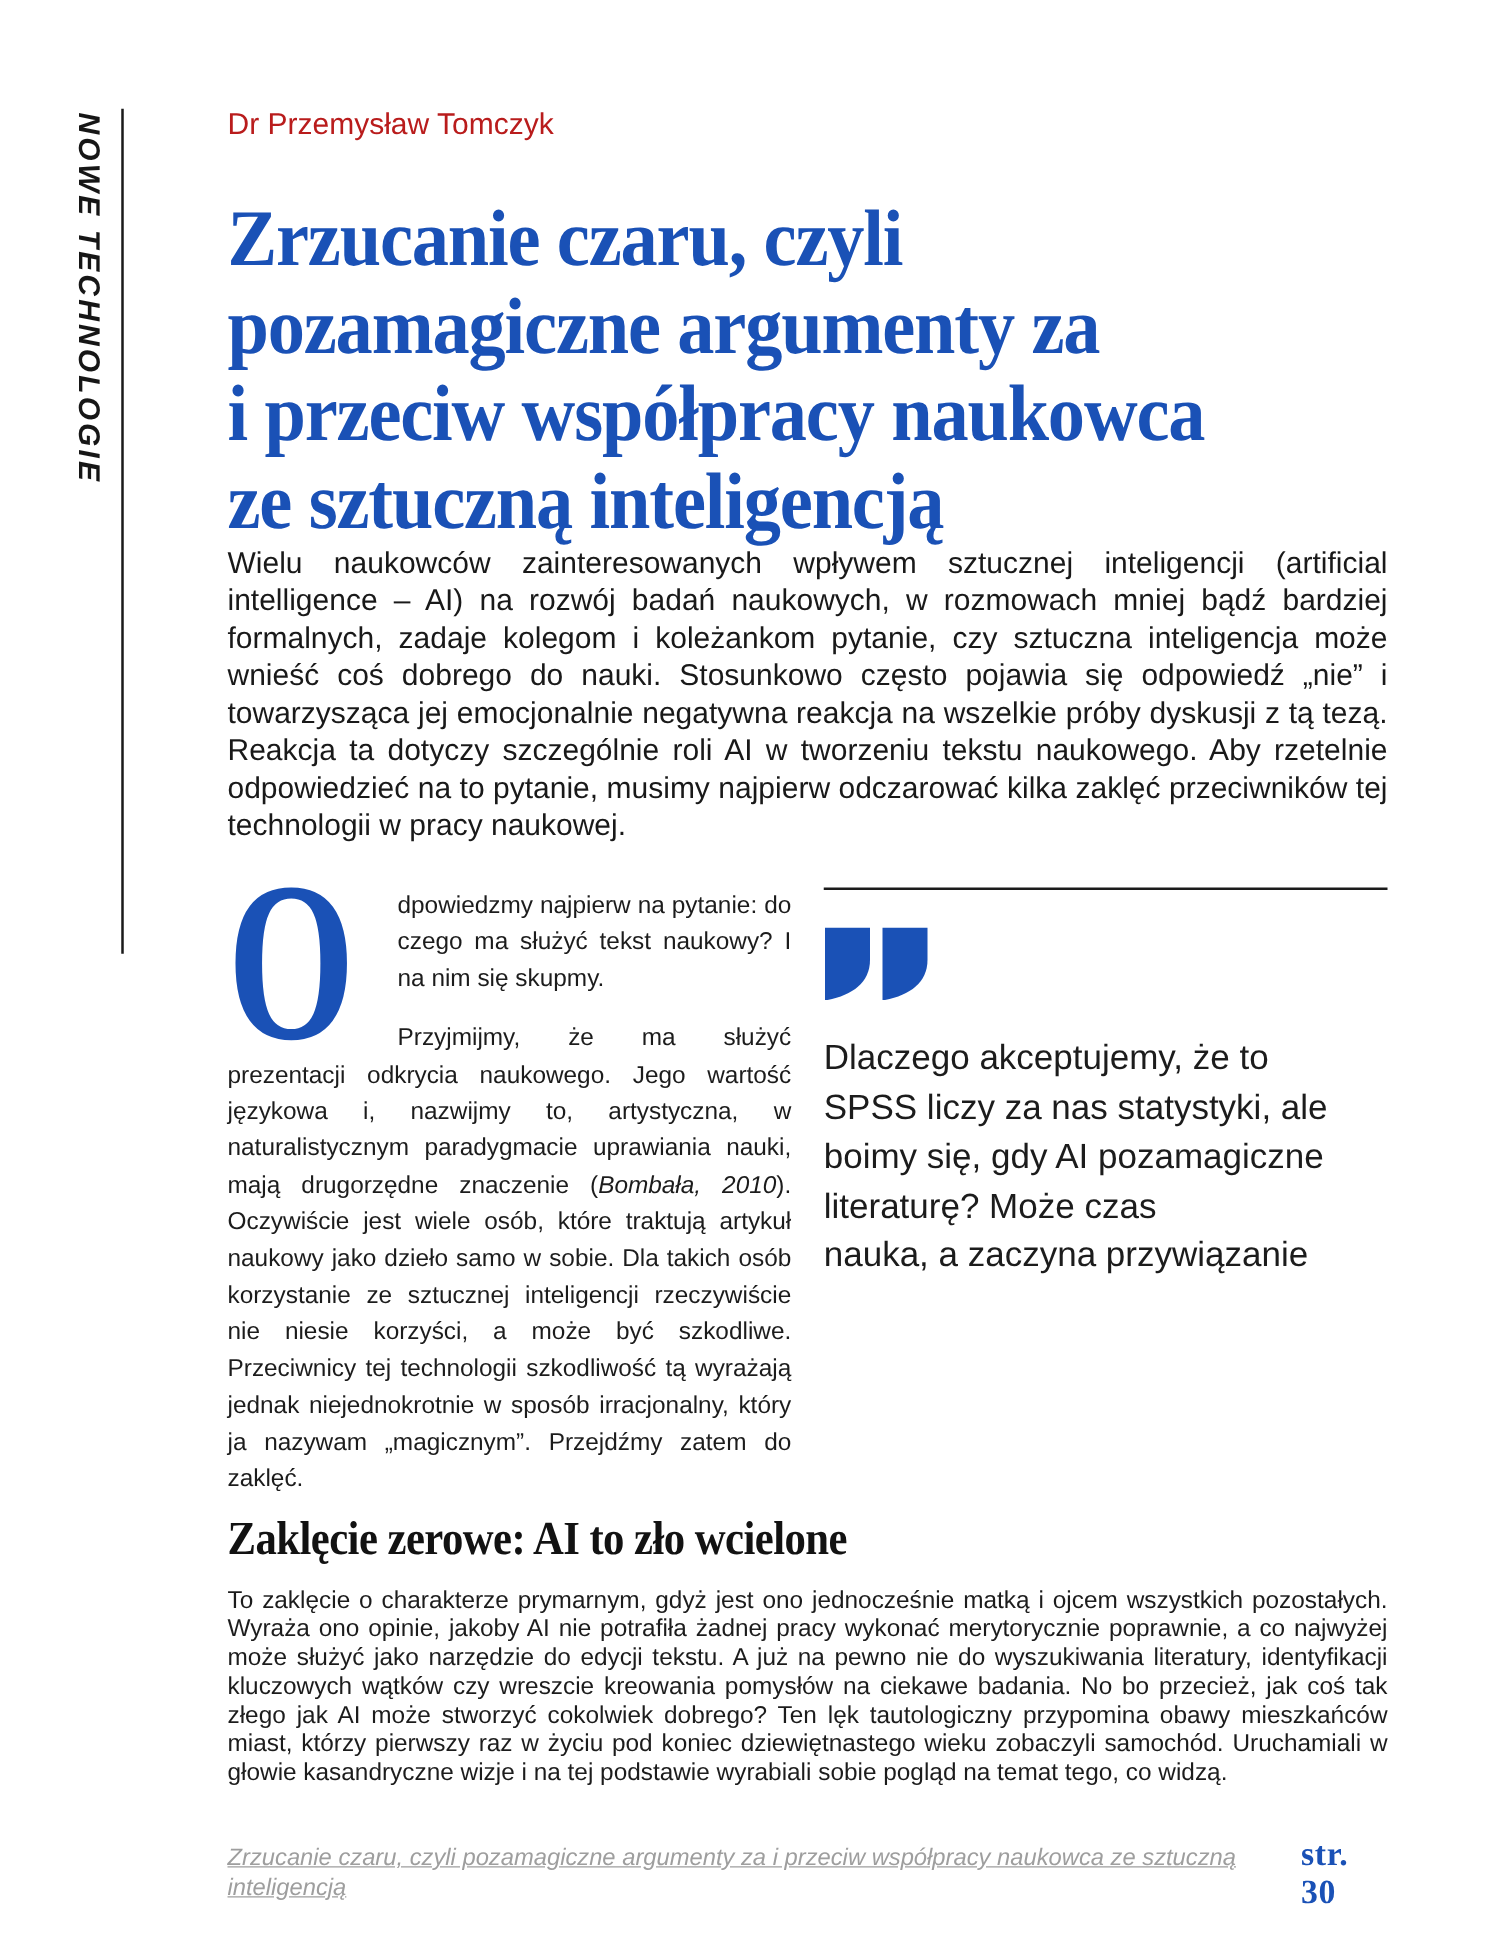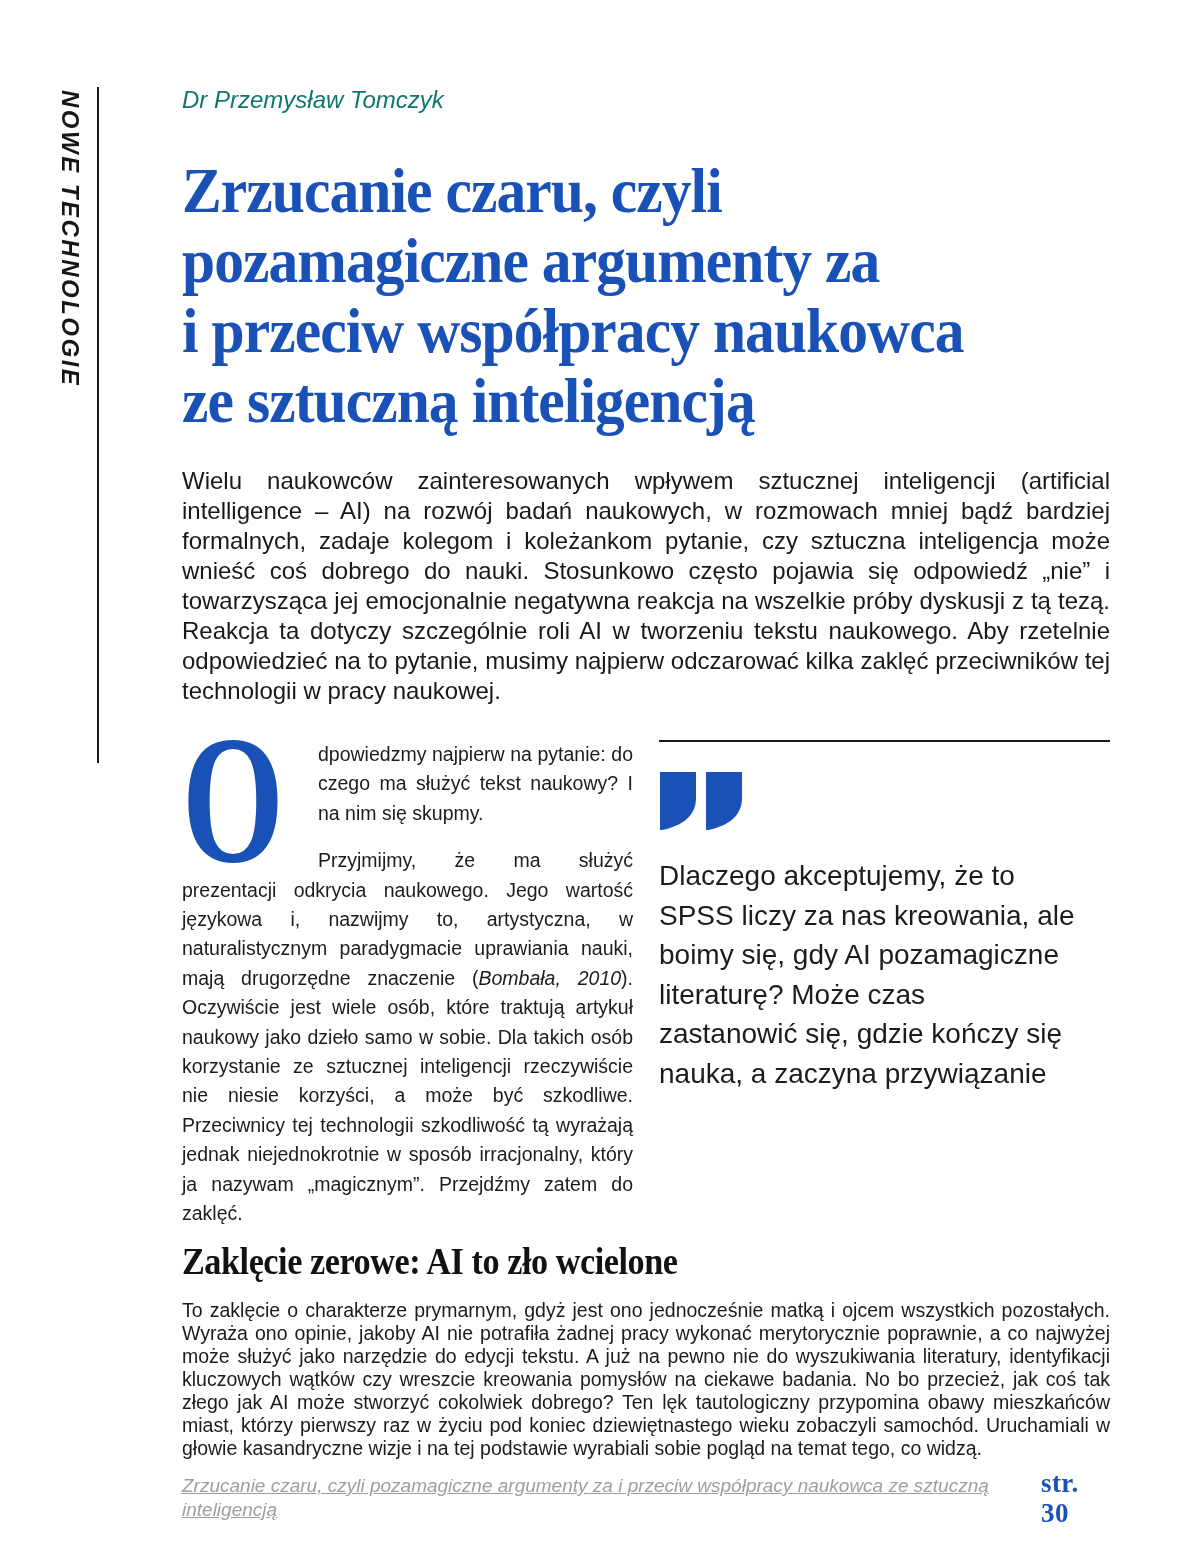--- a/index.html
+++ b/index.html
@@ -18,22 +18,22 @@
     position:absolute;left:56px;top:90px;
     writing-mode:vertical-rl;
     font:italic 700 24px/28px "Liberation Sans", sans-serif;
     letter-spacing:2.5px;color:#161616;white-space:nowrap;
   }
   .rail-line{
     position:absolute;left:97px;top:87px;width:2px;height:676px;background:#1a1a1a;
   }
   
   .main{position:absolute;left:182px;top:86px;width:928px;}
-  .author{font-size:24px;line-height:28px;color:#0f766e;margin-bottom:42px;font-style:italic;}
-  .title{color:var(--blue);margin-bottom:30px;}
+  .author{font-size:24px;line-height:28px;color:#b91c1c;margin-bottom:42px;}
+  .title{color:var(--blue);}
   .title span{
     display:block;
     font:700 64px/70px "Liberation Serif", serif;
     letter-spacing:-1px;
     transform:scaleX(.93);transform-origin:0 50%;
     white-space:nowrap;
   }
   .lead{
     font-size:24px;line-height:30px;text-align:justify;color:#191919;
     margin-bottom:34px;
@@ -110,24 +110,23 @@
       <div class="col col-right">
         <div class="pq-rule"></div>
         <span class="pq-icon">
           <svg width="86" height="58" viewBox="0 0 84 58" xmlns="http://www.w3.org/2000/svg" fill="#1a51b6">
             <path d="M0,0 H36 V26 C36,44 22,54 2,58 L0,58 Z"></path>
             <path d="M46,0 H82 V26 C82,44 68,54 48,58 L46,58 Z"></path>
           </svg>
         </span>
         <div class="pq-text">
           <div>Dlaczego akceptujemy, że to</div>
-          <div>SPSS liczy za nas kreowania, ale</div>
+          <div>SPSS liczy za nas statystyki, ale</div>
           <div>boimy się, gdy AI pozamagiczne</div>
           <div>literaturę? Może czas</div>
-          <div>zastanowić się, gdzie kończy się</div>
           <div>nauka, a zaczyna przywiązanie</div>
         </div>
       </div>
 
     </div>
 
     <h2 class="subhead">Zaklęcie zerowe: AI to zło wcielone</h2>
 
     <p class="body-wide">To zaklęcie o charakterze prymarnym, gdyż jest ono jednocześnie matką i ojcem wszystkich pozostałych. Wyraża ono opinie, jakoby AI nie potrafiła żadnej pracy wykonać merytorycznie poprawnie, a co najwyżej może służyć jako narzędzie do edycji tekstu. A już na pewno nie do wyszukiwania literatury, identyfikacji kluczowych wątków czy wreszcie kreowania pomysłów na ciekawe badania. No bo przecież, jak coś tak złego jak AI może stworzyć cokolwiek dobrego? Ten lęk tautologiczny przypomina obawy mieszkańców miast, którzy pierwszy raz w życiu pod koniec dziewiętnastego wieku zobaczyli samochód. Uruchamiali w głowie kasandryczne wizje i na tej podstawie wyrabiali sobie pogląd na temat tego, co widzą.</p>
 

